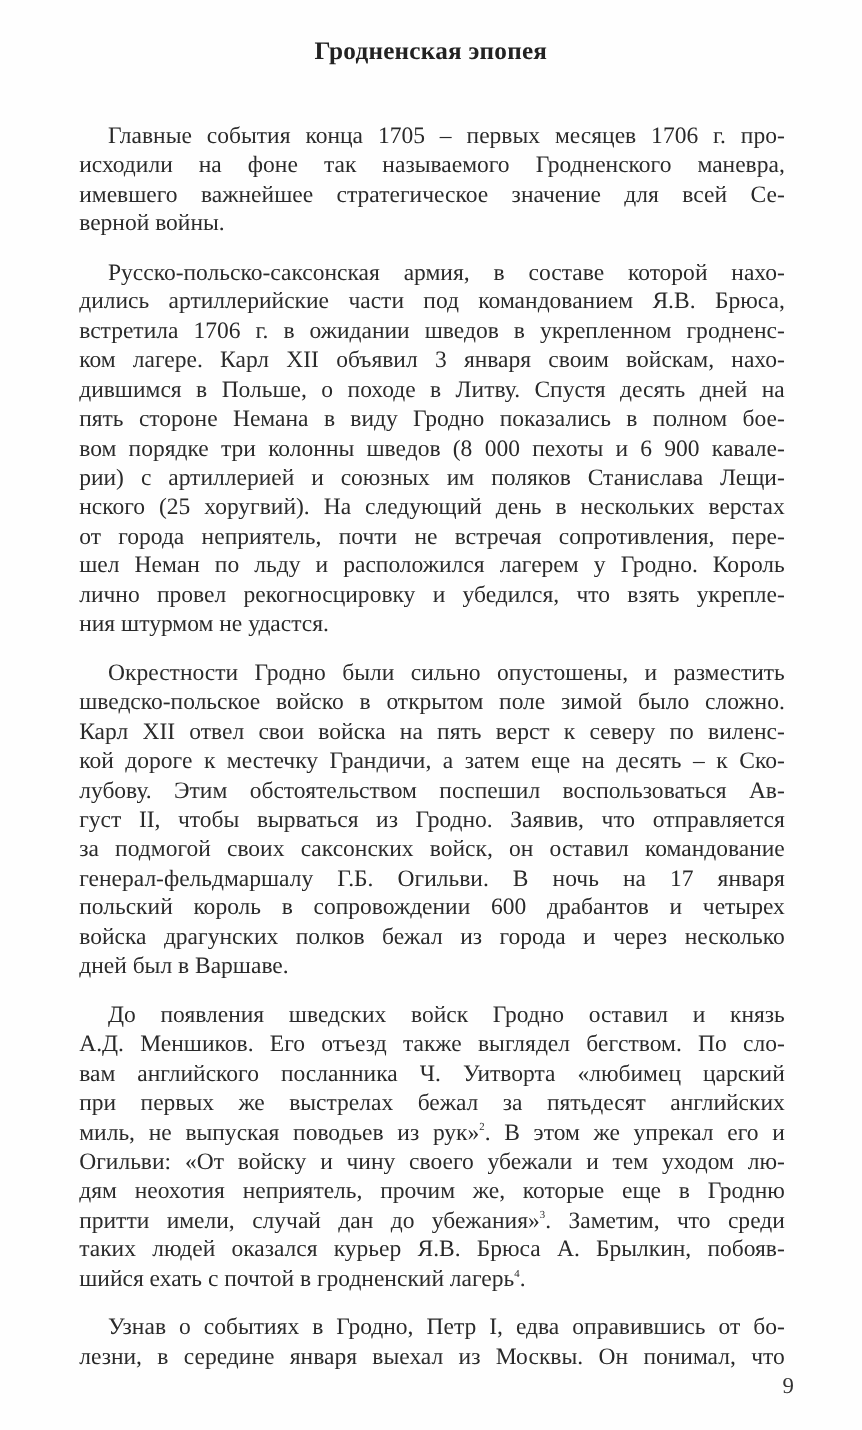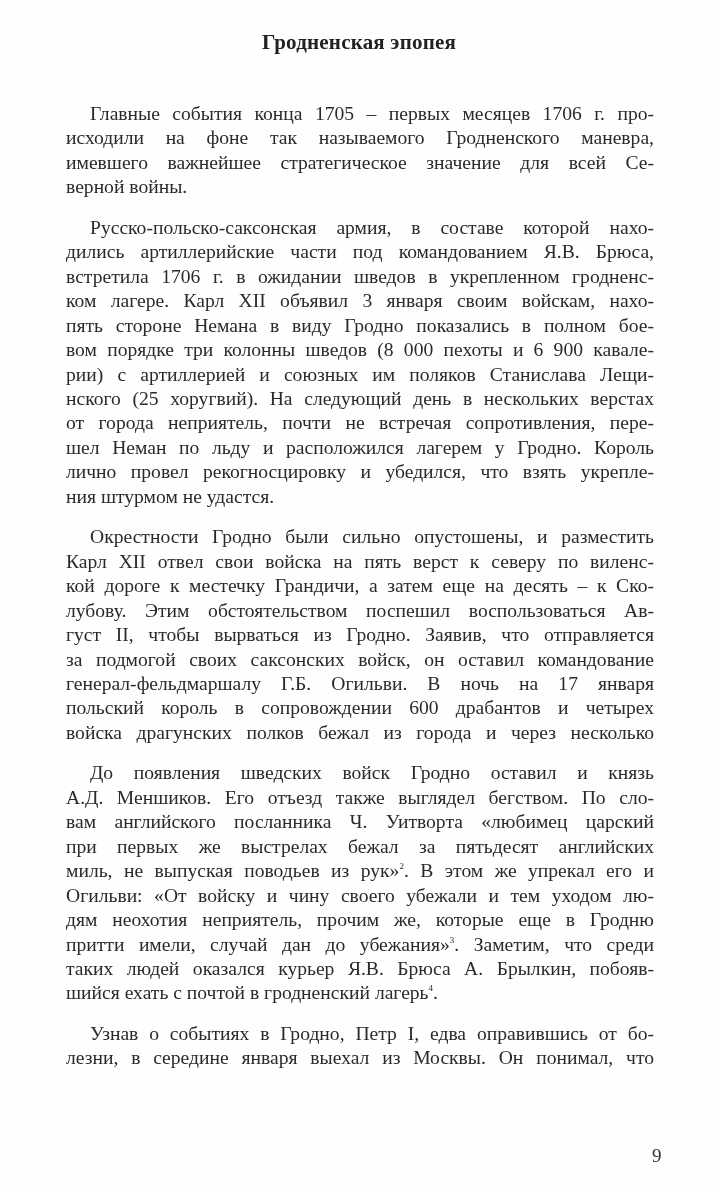--- a/index.html
+++ b/index.html
@@ -43,40 +43,43 @@
       <span class="ln">исходили на фоне так называемого Гродненского маневра,</span>
       <span class="ln">имевшего важнейшее стратегическое значение для всей Се-</span>
       <span class="ln last">верной войны.</span>
     </div>
 
     <div class="para">
       <span class="ln first">Русско-польско-саксонская армия, в составе которой нахо-</span>
       <span class="ln">дились артиллерийские части под командованием Я.В. Брюса,</span>
       <span class="ln">встретила 1706 г. в ожидании шведов в укрепленном гродненс-</span>
       <span class="ln">ком лагере. Карл XII объявил 3 января своим войскам, нахо-</span>
+      <span class="ln">дившимся в Польше, о походе в Литву. Спустя десять дней на</span>
       <span class="ln">пять стороне Немана в виду Гродно показались в полном бое-</span>
       <span class="ln">вом порядке три колонны шведов (8 000 пехоты и 6 900 кавале-</span>
       <span class="ln">рии) с артиллерией и союзных им поляков Станислава Лещи-</span>
       <span class="ln">нского (25 хоругвий). На следующий день в нескольких верстах</span>
       <span class="ln">от города неприятель, почти не встречая сопротивления, пере-</span>
       <span class="ln">шел Неман по льду и расположился лагерем у Гродно. Король</span>
       <span class="ln">лично провел рекогносцировку и убедился, что взять укрепле-</span>
       <span class="ln last">ния штурмом не удастся.</span>
     </div>
 
     <div class="para">
       <span class="ln first">Окрестности Гродно были сильно опустошены, и разместить</span>
+      <span class="ln">шведско-польское войско в открытом поле зимой было сложно.</span>
       <span class="ln">Карл XII отвел свои войска на пять верст к северу по виленс-</span>
       <span class="ln">кой дороге к местечку Грандичи, а затем еще на десять – к Ско-</span>
       <span class="ln">лубову. Этим обстоятельством поспешил воспользоваться Ав-</span>
       <span class="ln">густ II, чтобы вырваться из Гродно. Заявив, что отправляется</span>
       <span class="ln">за подмогой своих саксонских войск, он оставил командование</span>
       <span class="ln">генерал-фельдмаршалу Г.Б. Огильви. В ночь на 17 января</span>
       <span class="ln">польский король в сопровождении 600 драбантов и четырех</span>
       <span class="ln">войска драгунских полков бежал из города и через несколько</span>
+      <span class="ln last">дней был в Варшаве.</span>
     </div>
 
     <div class="para">
       <span class="ln first">До появления шведских войск Гродно оставил и князь</span>
       <span class="ln">А.Д. Меншиков. Его отъезд также выглядел бегством. По сло-</span>
       <span class="ln">вам английского посланника Ч. Уитворта «любимец царский</span>
       <span class="ln">при первых же выстрелах бежал за пятьдесят английских</span>
       <span class="ln"><span>миль, не выпуская поводьев из рук»</span><sup>2</sup><span>. В этом же упрекал его и</span></span>
       <span class="ln">Огильви: «От войску и чину своего убежали и тем уходом лю-</span>
       <span class="ln">дям неохотия неприятель, прочим же, которые еще в Гродню</span>

